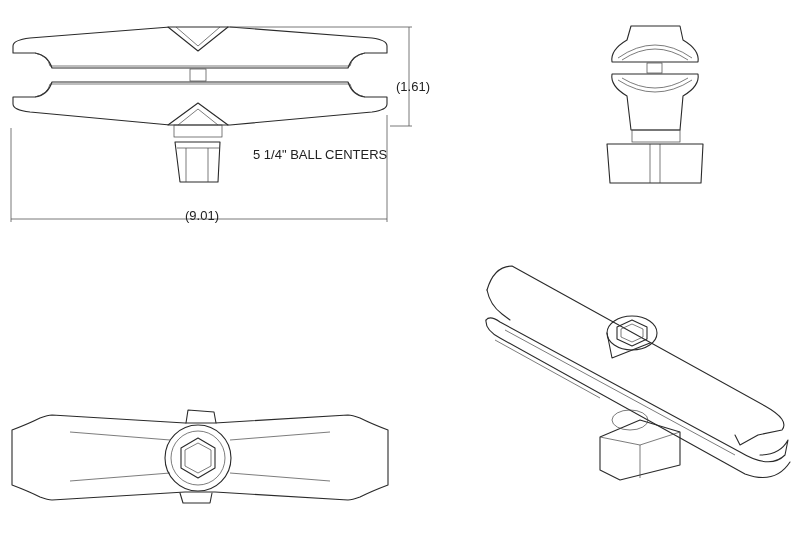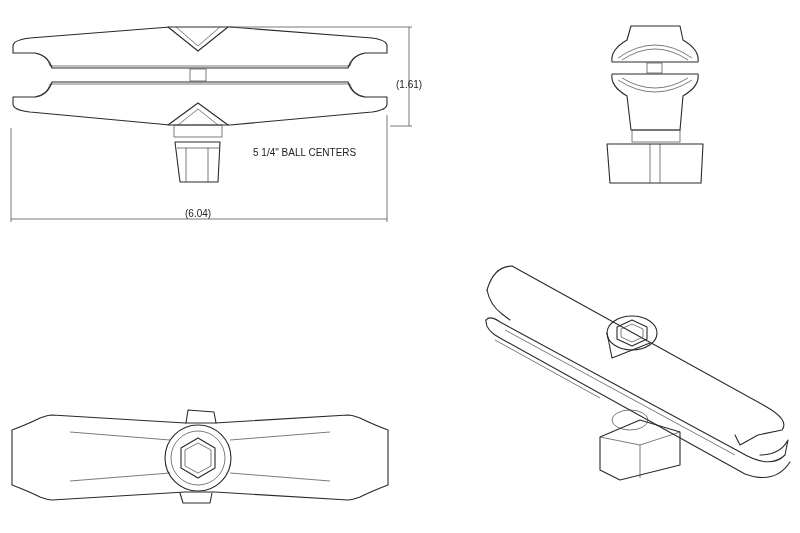--- a/index.html
+++ b/index.html
@@ -1,21 +1,21 @@
 <!DOCTYPE html>
 <html><head>
 <meta charset="utf-8">
 <style>
   html, body { margin: 0; padding: 0; background: #ffffff; }
   body { width: 800px; height: 533px; position: relative; overflow: hidden; font-family: "Liberation Sans", sans-serif; }
   svg { position: absolute; left: 0; top: 0; }
   .ln { fill: none; stroke: #2a2a2a; stroke-width: 1.1; stroke-linejoin: round; stroke-linecap: round; }
   .thin { fill: none; stroke: #444; stroke-width: 0.7; }
   .dim { fill: none; stroke: #555; stroke-width: 0.8; }
-  .lbl { position: absolute; font-size: 10px; color: #222; white-space: nowrap; }
+  .lbl { position: absolute; font-size: 13px; color: #222; white-space: nowrap; }
 </style>
 </head>
 <body>
 
 <svg width="800" height="533" viewBox="0 0 800 533">
 
   <g>
 
     <path class="ln" d="M13,46 Q13,40 30,38 L170,27 L230,27 L372,38 Q387,40 387,46 L387,53 L365,53 Q352,55 348,68 L52,68 Q48,55 35,53 L13,53 Z"></path>
     <path class="thin" d="M50,66 L350,66"></path>
@@ -93,14 +93,14 @@
     <path class="ln" d="M607,333 L612,358 L650,343"></path>
 
     <path class="ln" d="M600,437 L640,420 L680,432 L680,465 L620,480 L600,470 Z"></path>
     <path class="thin" d="M600,437 L640,445 L680,432"></path>
     <path class="thin" d="M640,445 L640,478"></path>
     <ellipse class="thin" cx="630" cy="420" rx="18" ry="10"></ellipse>
   </g>
 </svg>
 
 <div class="lbl" style="left:396px;top:79px;">(1.61)</div>
-<div class="lbl" style="left:185px;top:208px;">(6.04)</div>
+<div class="lbl" style="left:185px;top:208px;">(9.01)</div>
 <div class="lbl" style="left:253px;top:147px;">5 1/4" BALL CENTERS</div>
 
 </body></html>

